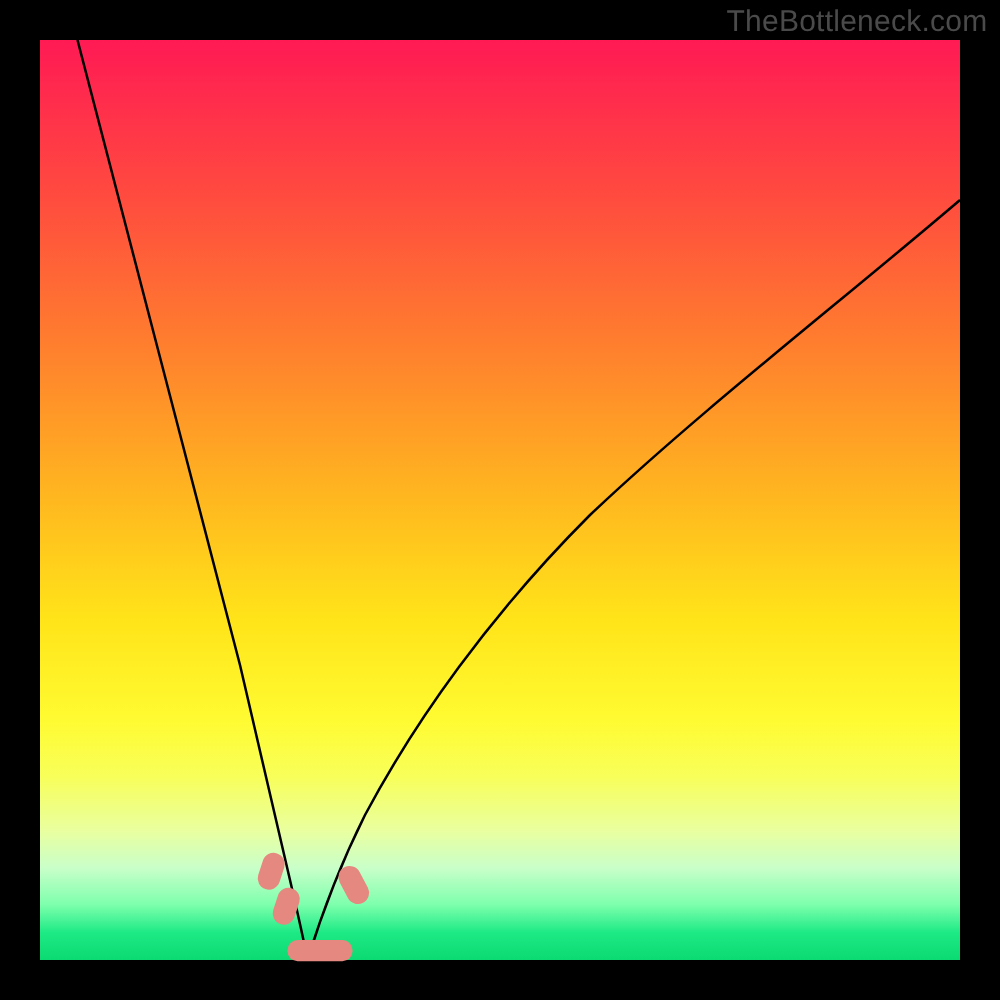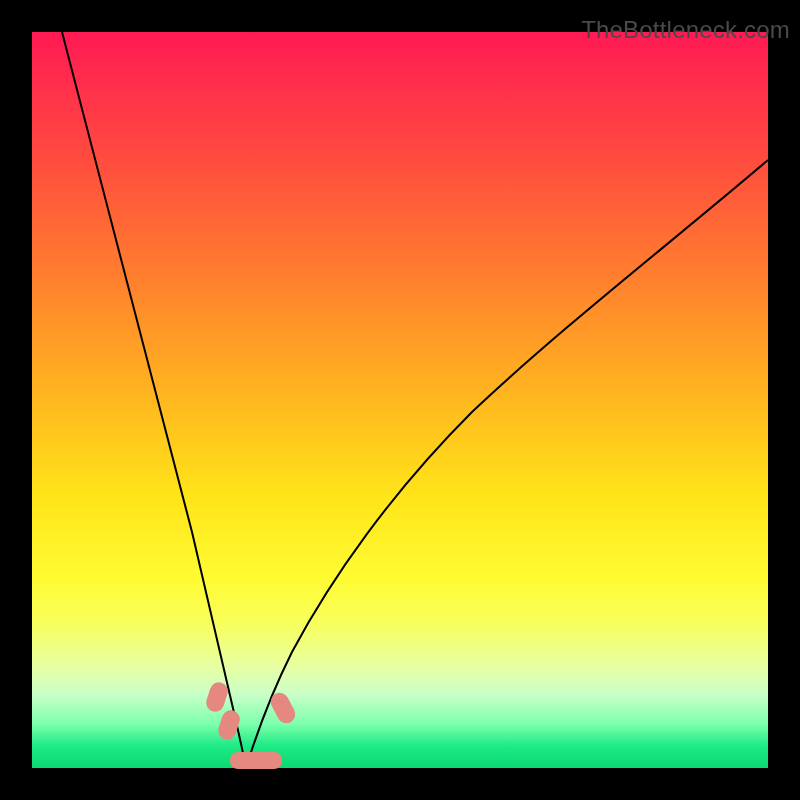--- a/index.html
+++ b/index.html
@@ -36,21 +36,21 @@
       #f8ff59 80%,
       #e9ffa0 86%,
       #c9ffc9 90%,
       #7dffad 94%,
       #1eea85 97%,
       #0bd971 100%
     );
   }
   .watermark {
     position: absolute;
-    top: 16px;
+    top: 4px;
     right: 10px;
     color: #4a4a4a;
     font-size: 24px;
     font-weight: 500;
     letter-spacing: 0.2px;
     z-index: 5;
   }
   svg.curves {
     position: absolute;
     left: 0;

